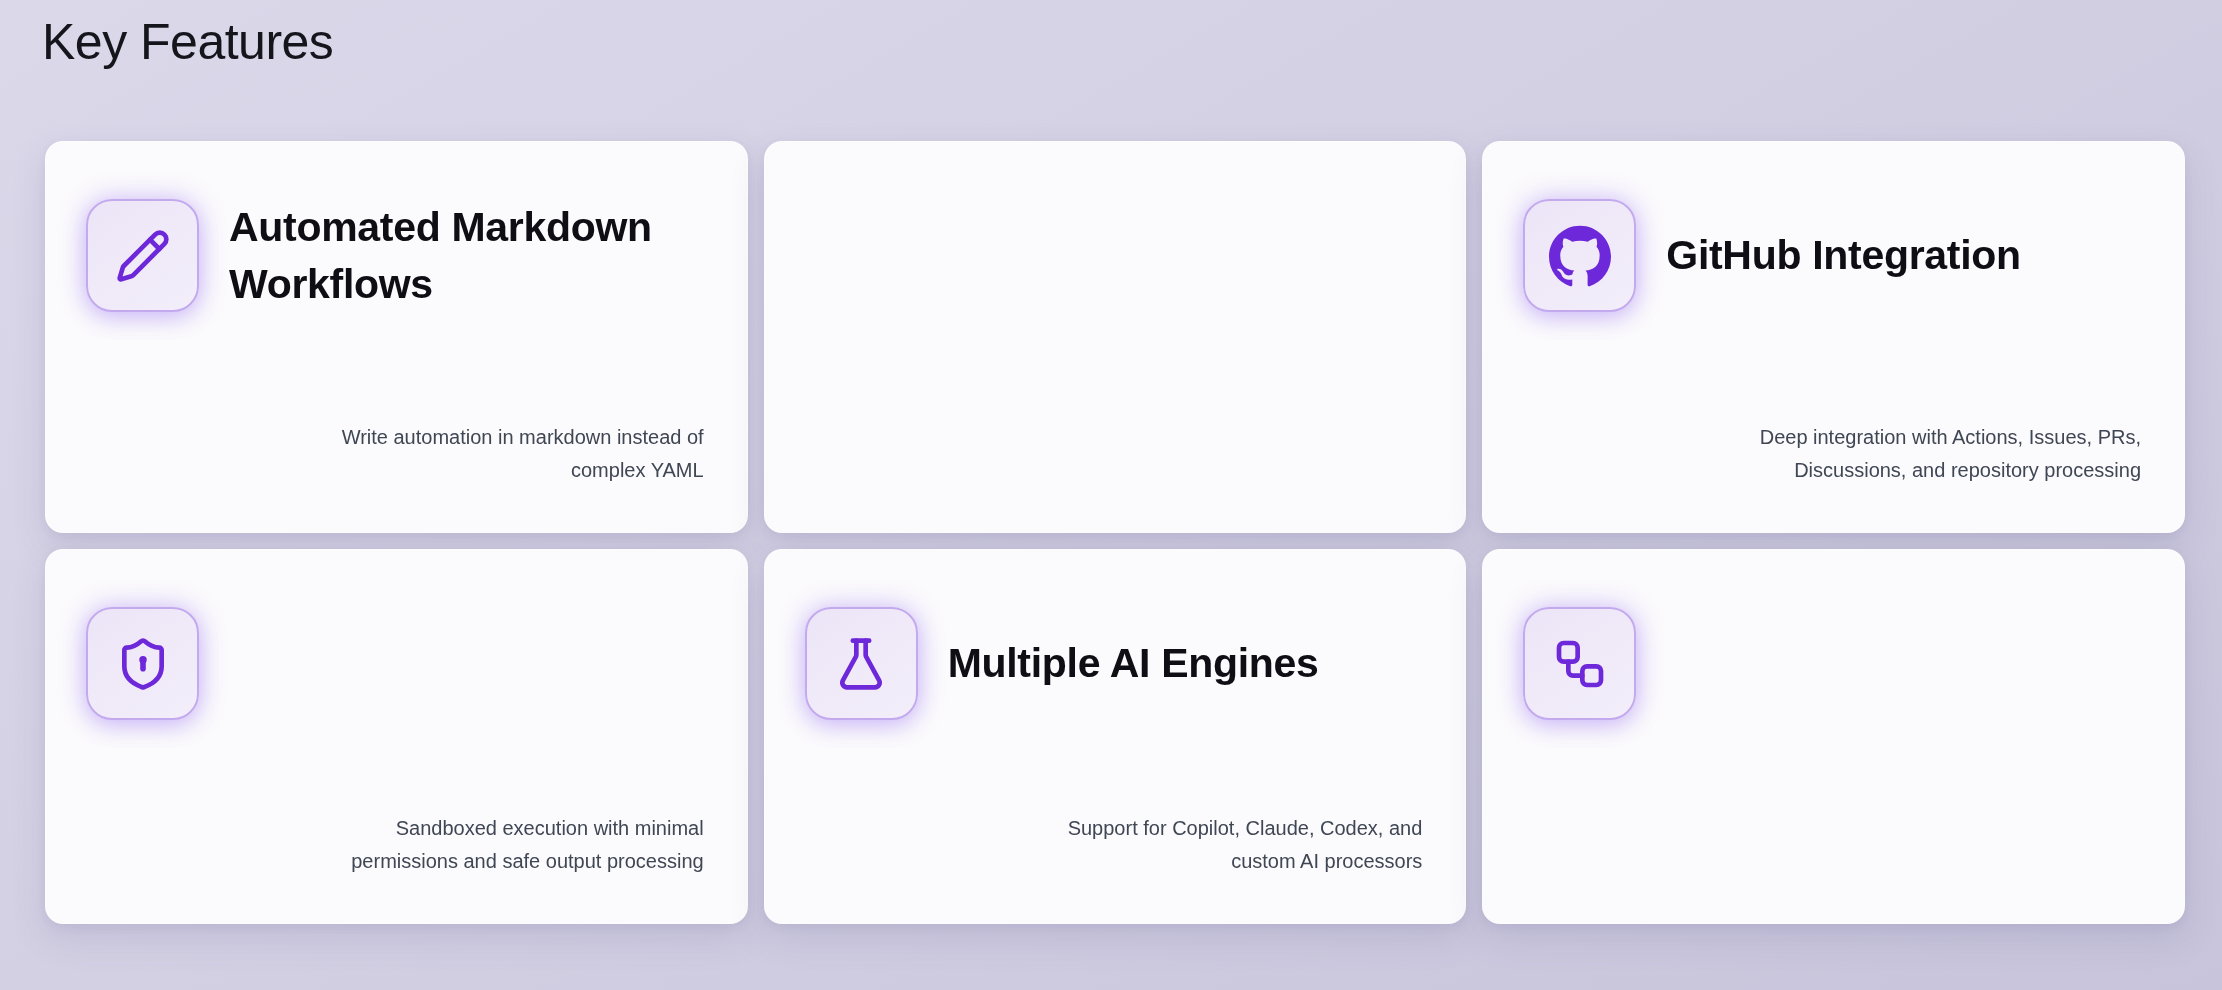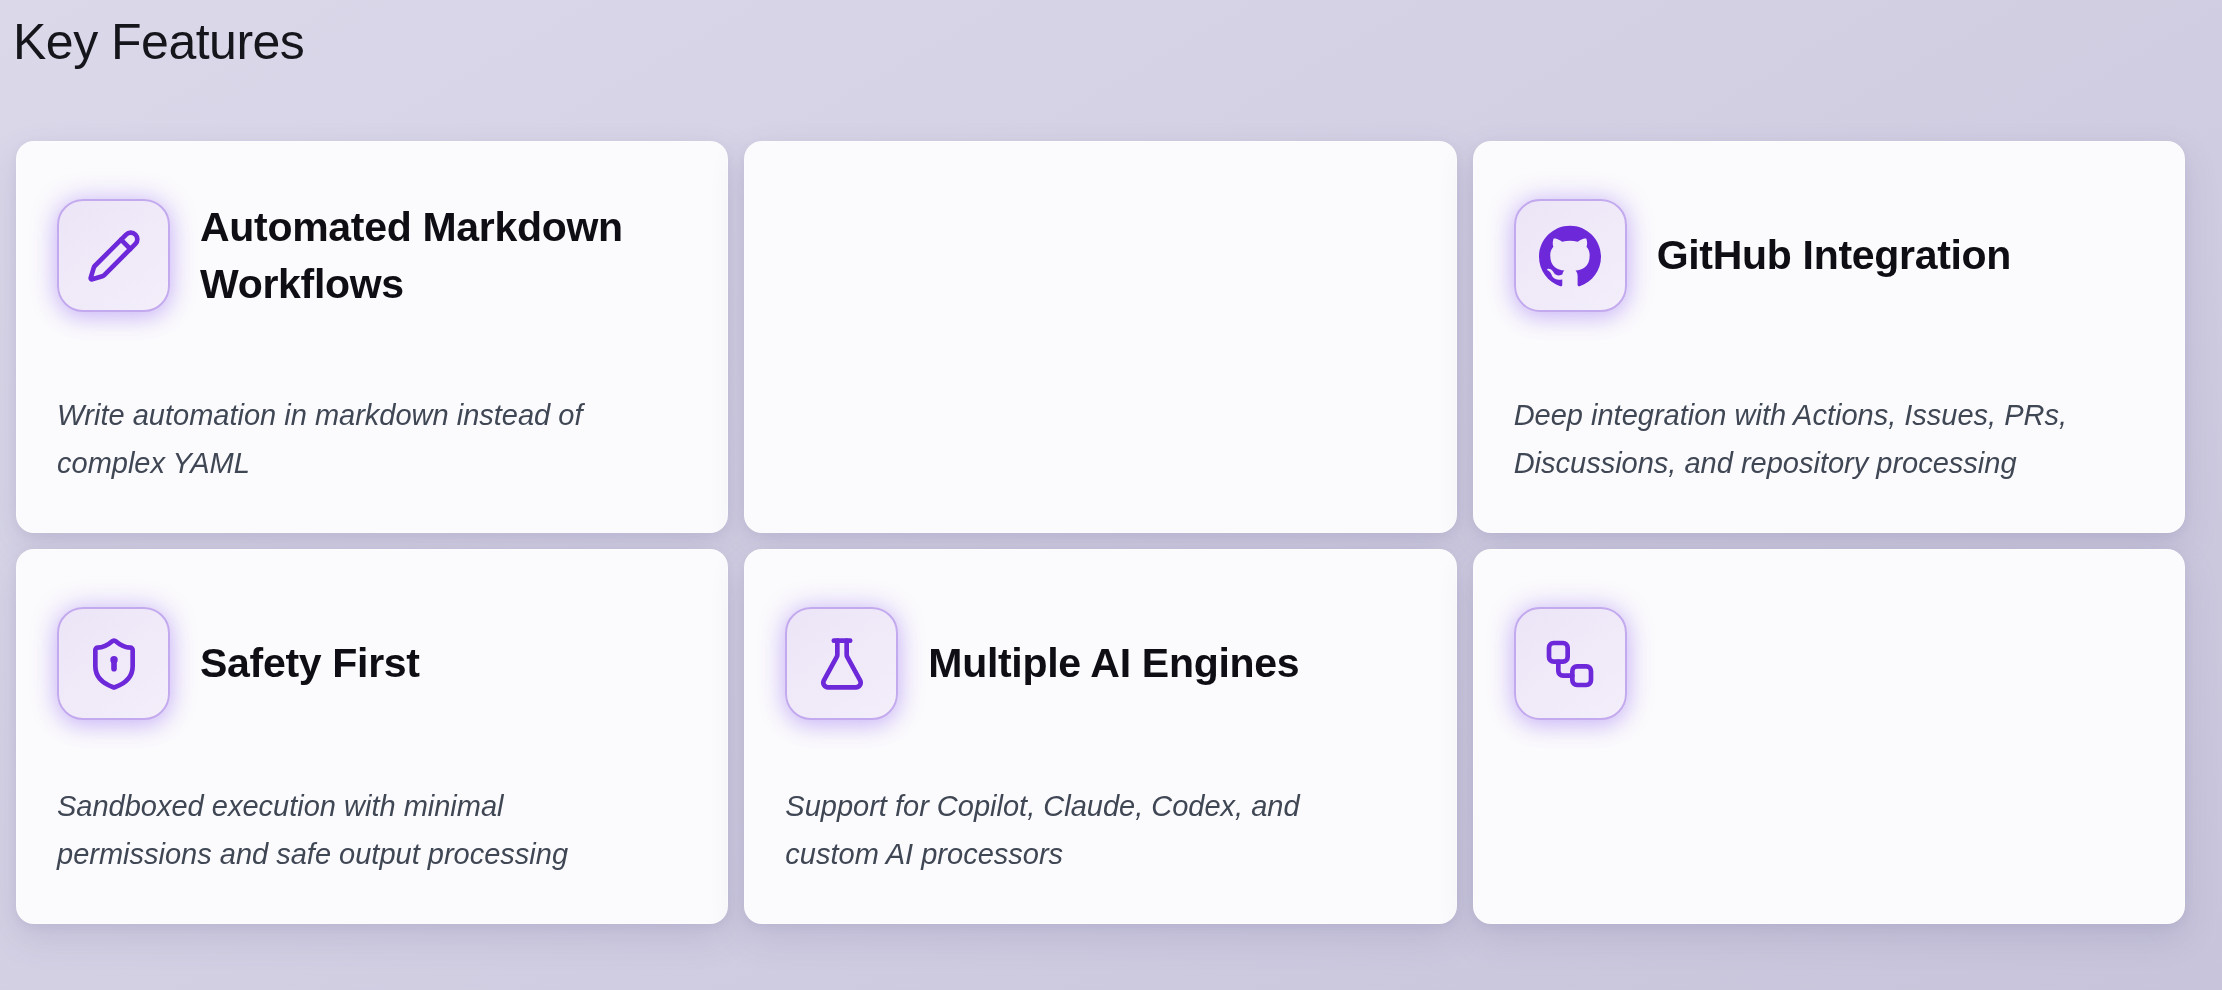--- a/index.html
+++ b/index.html
@@ -16,21 +16,21 @@
     --heading-color:#15151c;
   }
   *{margin:0;padding:0;box-sizing:border-box;}
   html,body{width:2222px;height:990px;overflow:hidden;}
   body{
     font-family:"Liberation Sans","DejaVu Sans",sans-serif;
     background:linear-gradient(150deg,var(--bg-grad-start) 0%,var(--bg-grad-mid) 45%,var(--bg-grad-end) 100%);
   }
   .page{
     width:2222px;height:990px;
-    padding:10px 37px 0 13px;
+    padding:10px 37px 0 42px;
     border-radius:31px;
   }
   .page-title{
     font-size:50px;
     font-weight:500;
     letter-spacing:-0.5px;
     color:var(--heading-color);
     line-height:1.3;
   }
   .cards-grid{
@@ -72,25 +72,25 @@
   .icon-box svg{display:block;}
   .card-title{
     font-size:41px;
     line-height:1.38;
     font-weight:700;
     color:var(--title-color);
     letter-spacing:-0.3px;
     white-space:pre-line;
   }
   .card-desc{
-    font-size:29px;
+    font-size:20px;
     line-height:1.66;
     color:var(--desc-color);
+    text-align:right;
     white-space:pre-line;
-    font-style:italic;
   }
 </style>
 </head>
 <body>
 
 <div class="page">
   <h2 class="page-title">Key Features</h2>
 
   <div class="cards-grid">
   <article class="card">
@@ -126,21 +126,20 @@
 
   <article class="card">
     <div class="card-header">
       <span class="icon-box">
             <svg width="56" height="56" viewBox="0 0 24 24" fill="none" stroke="#6d28d9" stroke-width="2" stroke-linecap="round" stroke-linejoin="round">
               <path d="M20 13c0 5-3.5 7.5-7.66 8.95a1 1 0 0 1-.67-.01C7.5 20.5 4 18 4 13V6a1 1 0 0 1 1-1c2 0 4.5-1.2 6.24-2.72a1 1 0 0 1 1.52 0C14.51 3.81 17 5 19 5a1 1 0 0 1 1 1z"></path>
               <circle cx="12" cy="10.2" r="1.6" fill="#6d28d9" stroke="none"></circle>
               <path d="M12 11.4v2.6" stroke-width="2.4"></path>
             </svg>
           </span>
-      <h3 class="card-title">Safety First</h3>
     </div>
     <p class="card-desc">Sandboxed execution with minimal
 permissions and safe output processing</p>
   </article>
 
   <article class="card">
     <div class="card-header">
       <span class="icon-box">
             <svg width="56" height="56" viewBox="0 0 24 24" fill="none" stroke="#6d28d9" stroke-width="2" stroke-linecap="round" stroke-linejoin="round">
               <path d="M14 2v6a2 2 0 0 0 .245.96l5.51 10.08A2 2 0 0 1 18 22H6a2 2 0 0 1-1.755-2.96l5.51-10.08A2 2 0 0 0 10 8V2"></path>

